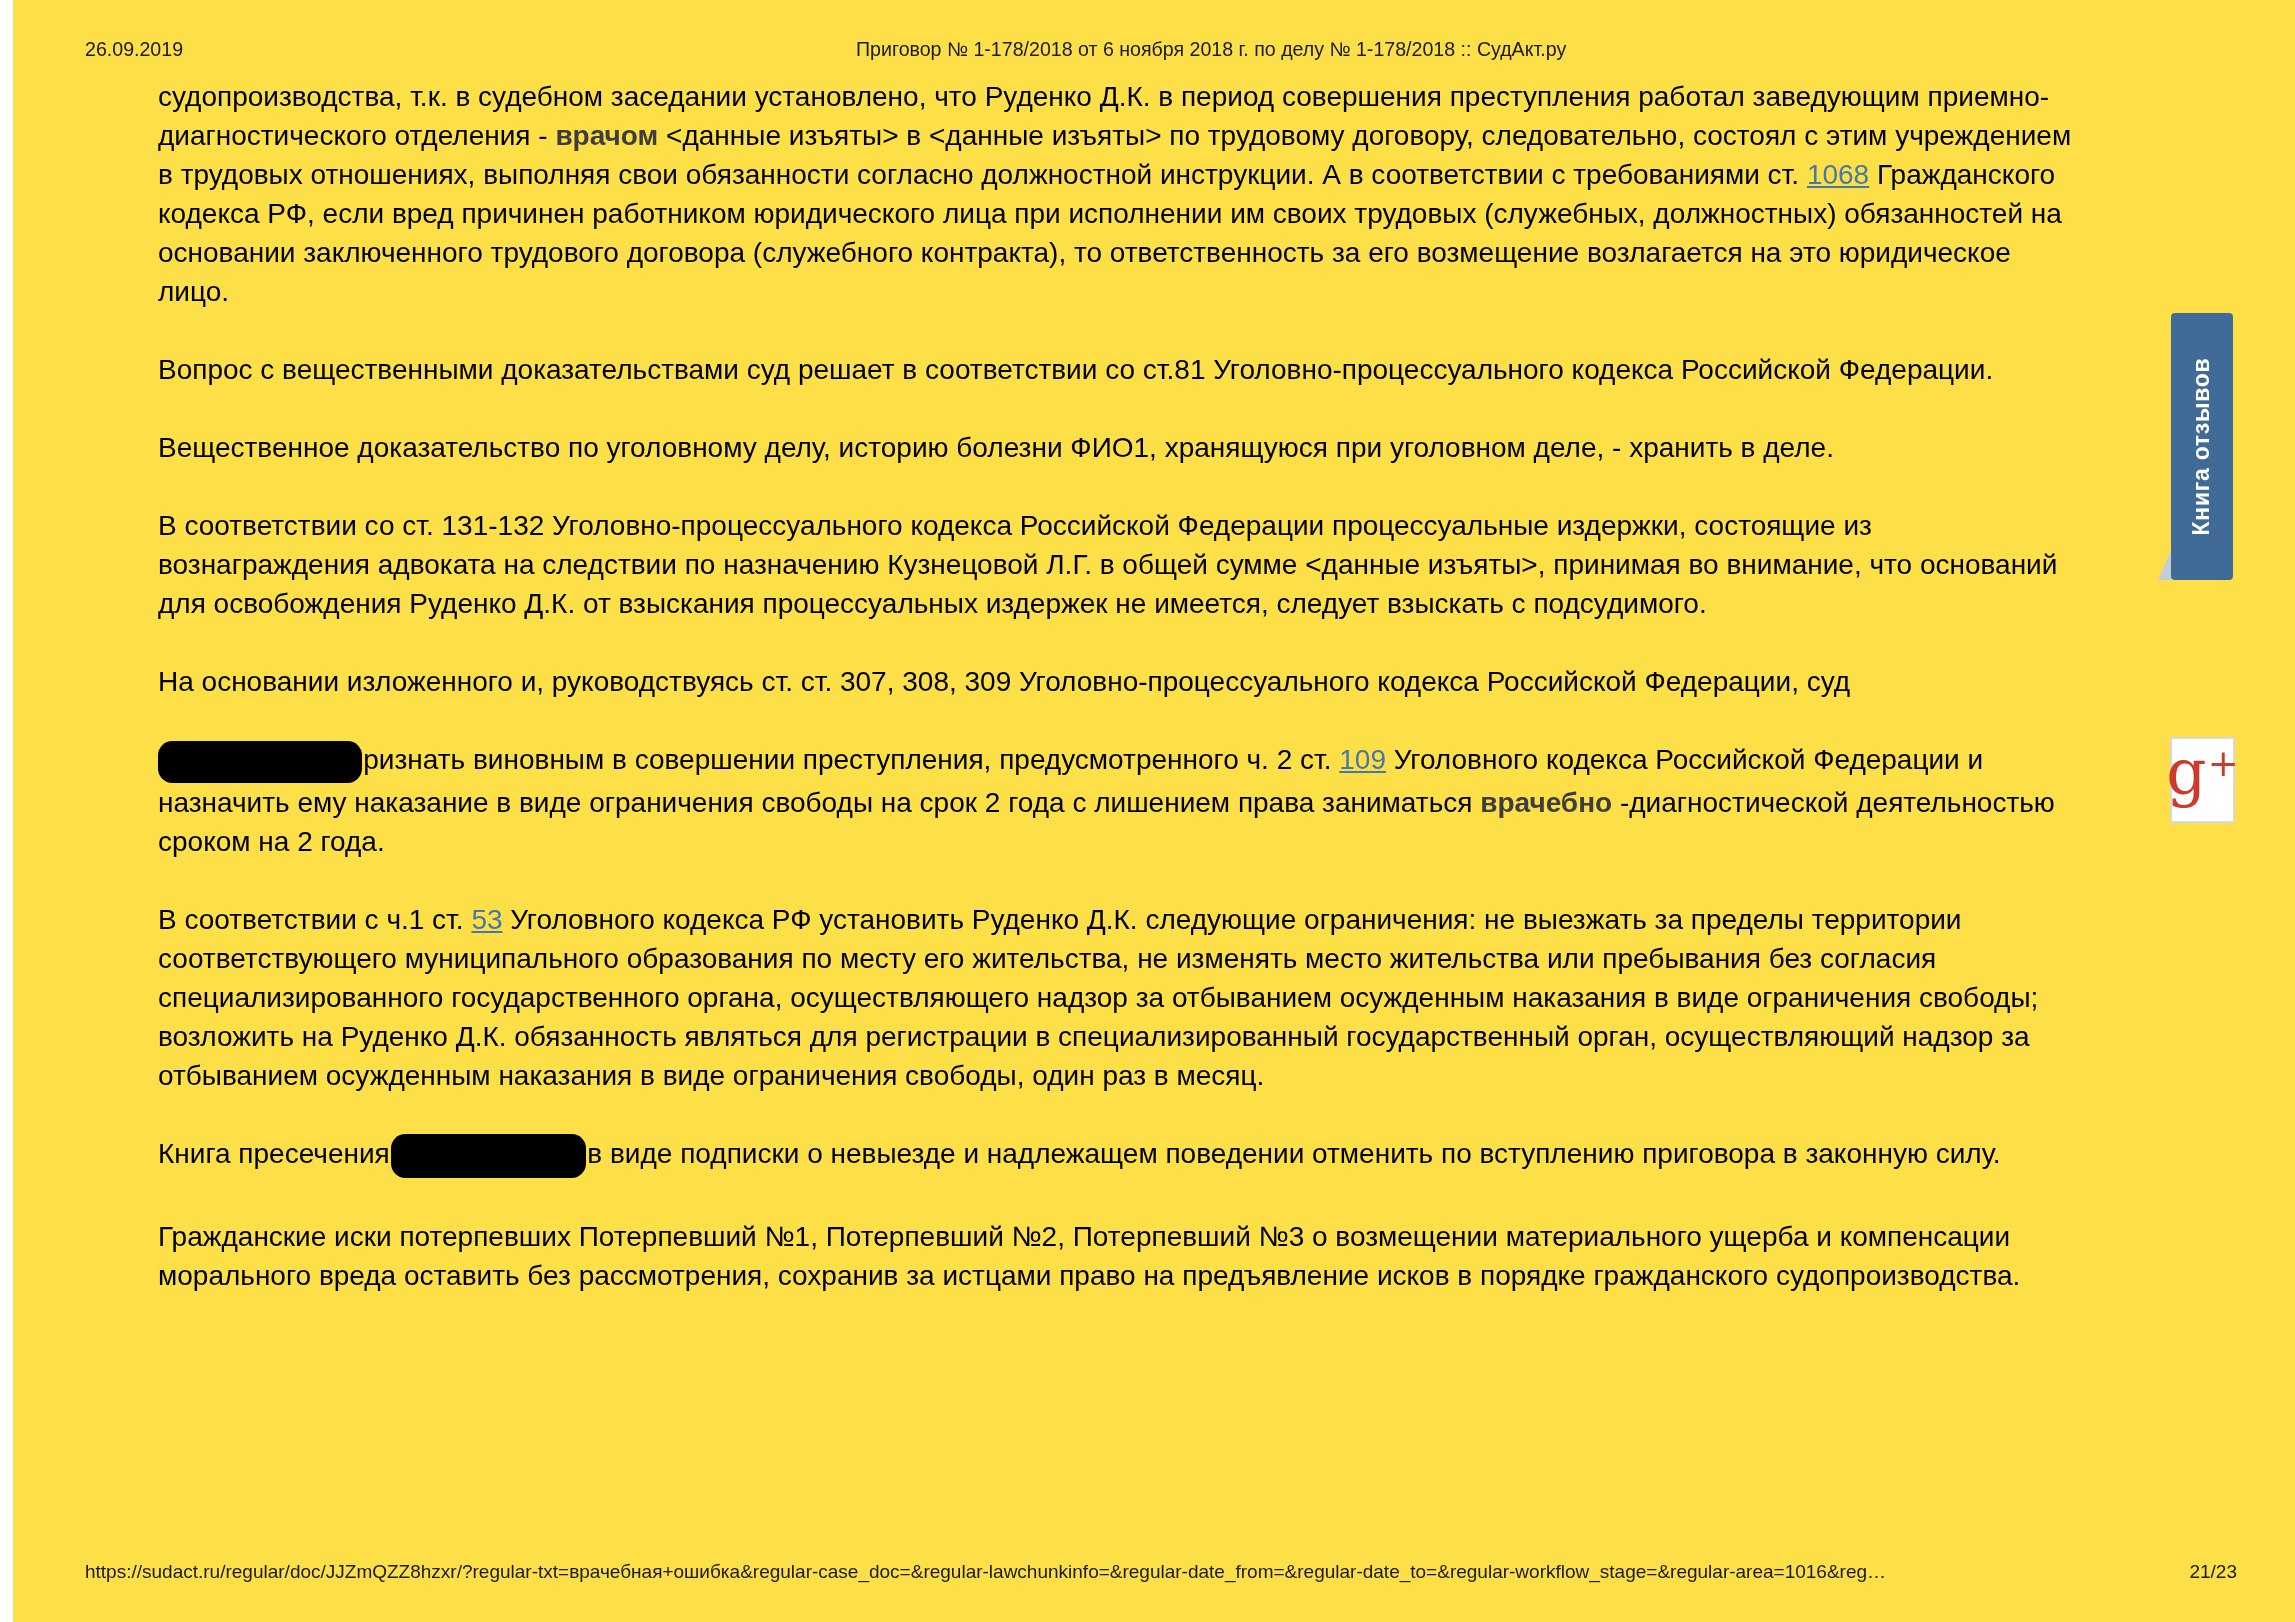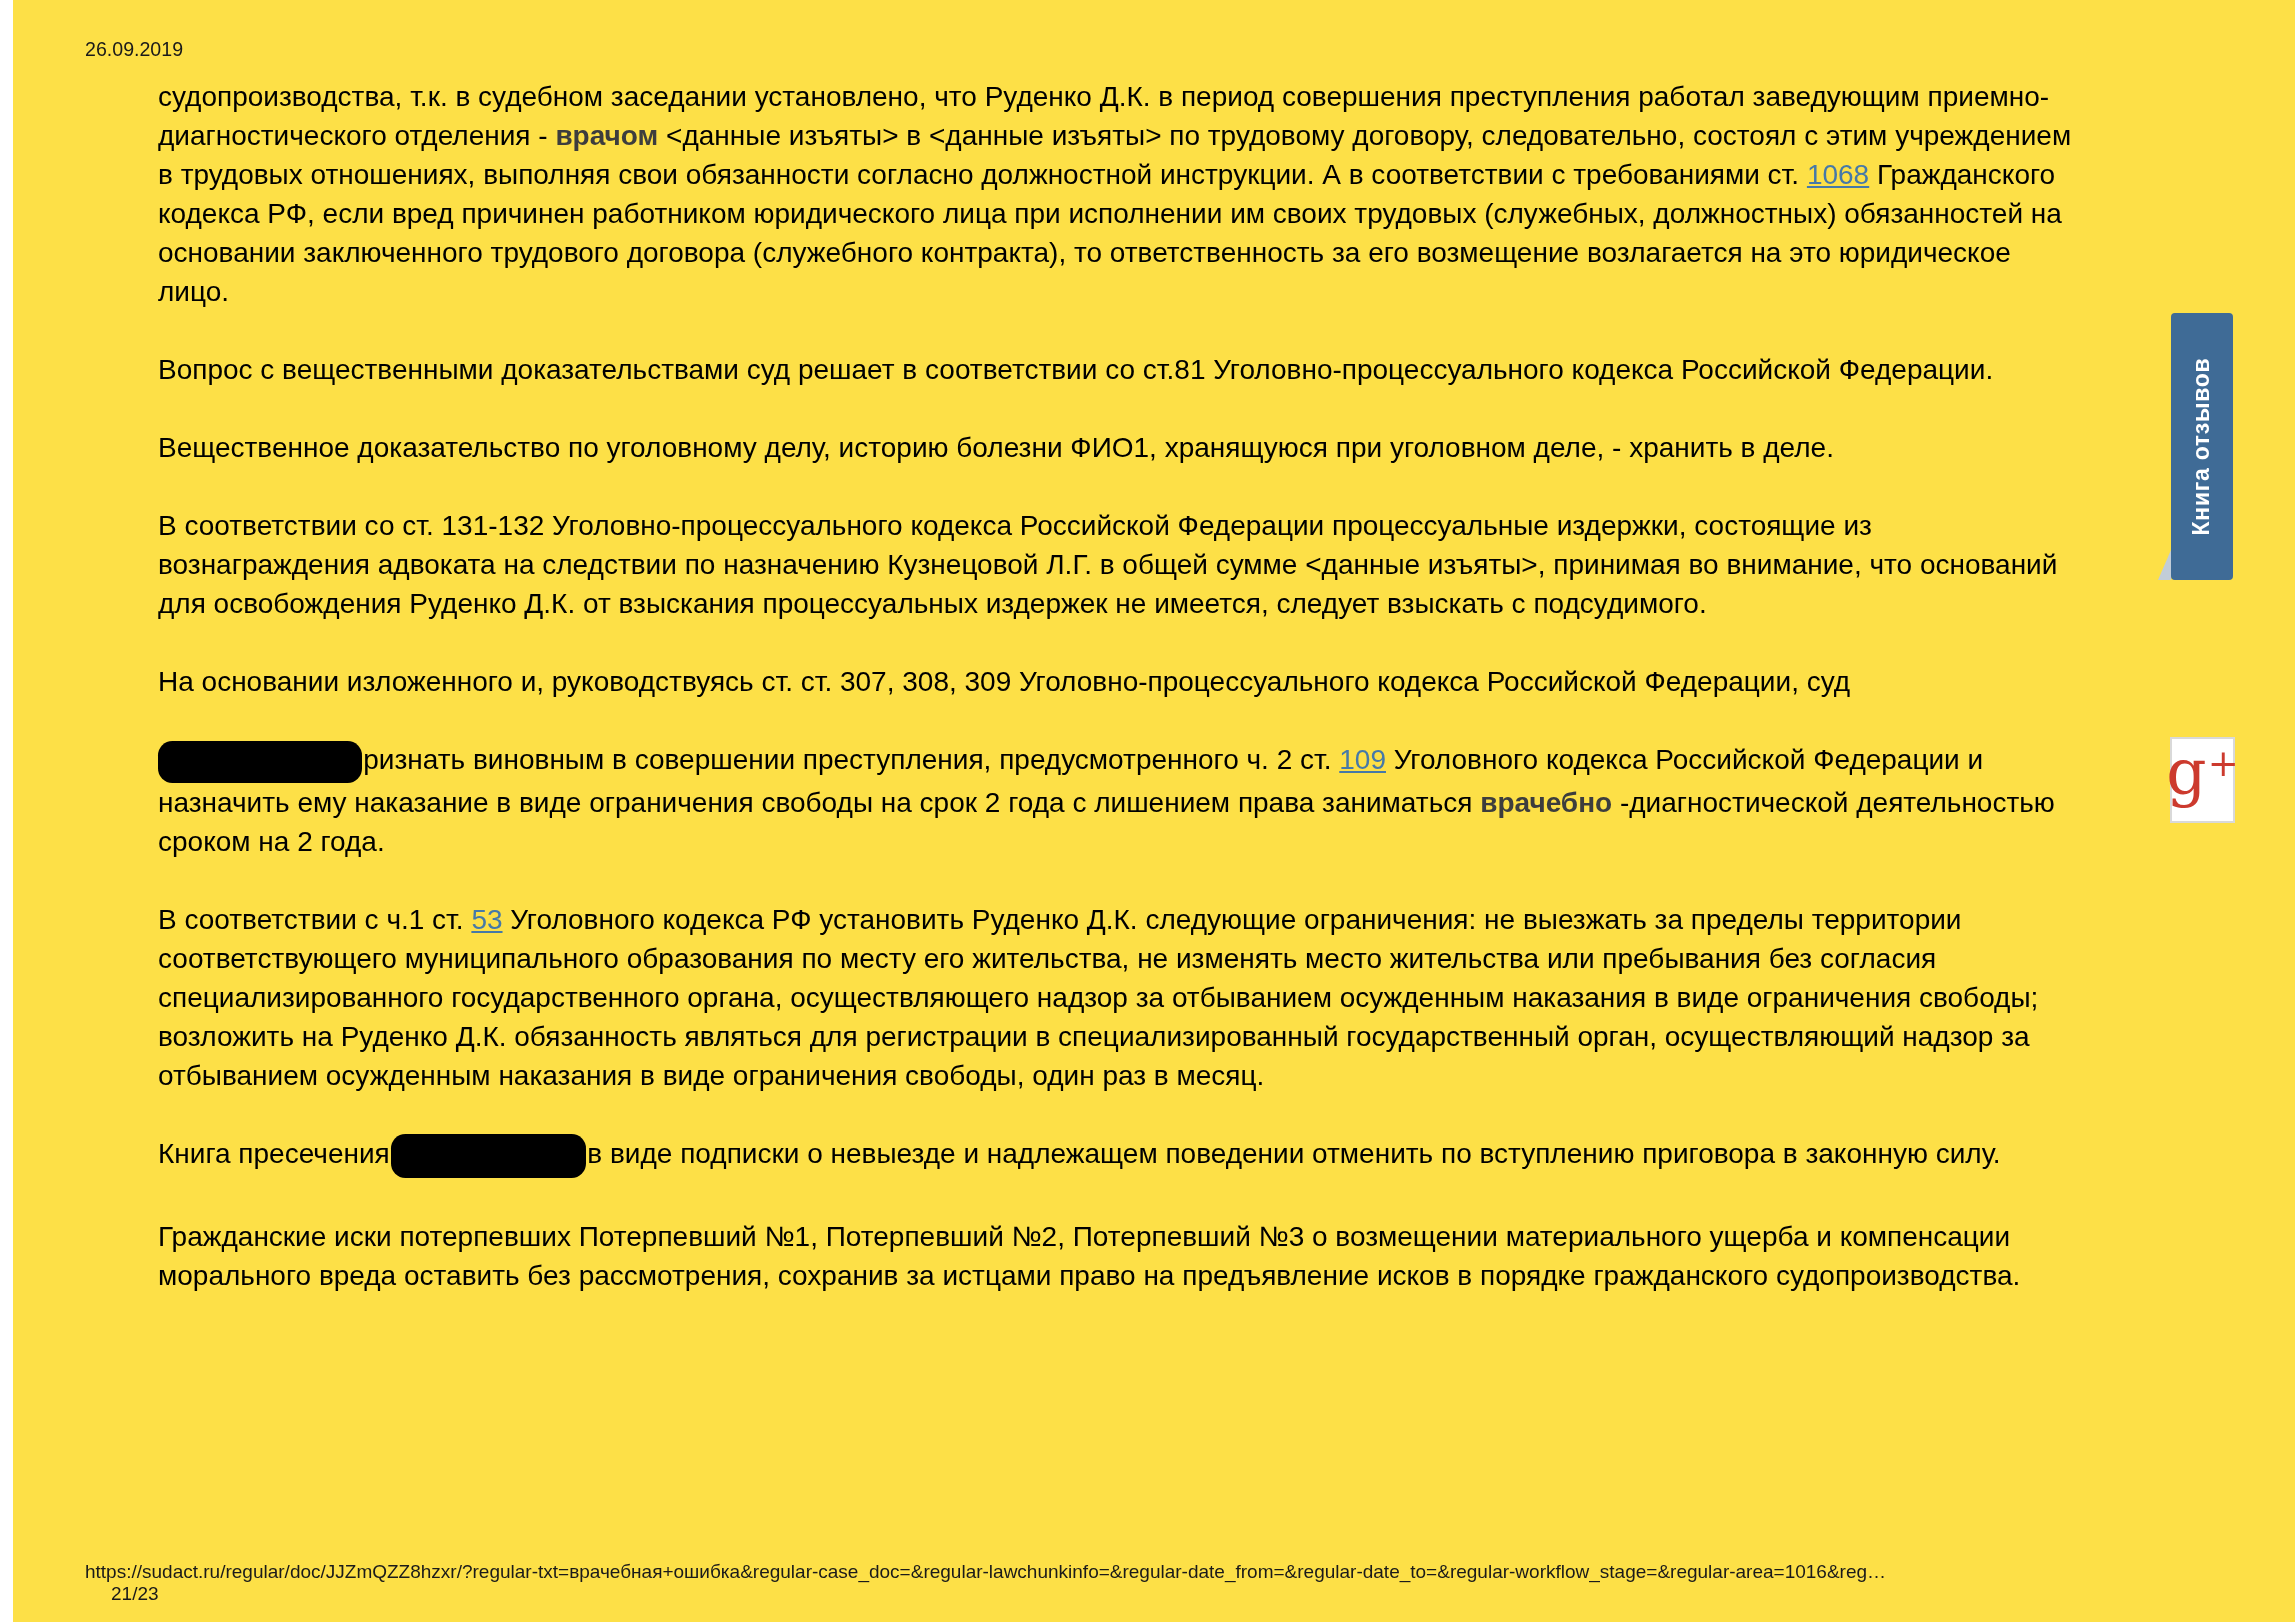--- a/index.html
+++ b/index.html
@@ -2,21 +2,21 @@
 <html style="font-size:10.5px"><head>
 <meta charset="utf-8">
 <style>
   html,body{margin:0;padding:0;background:#fff;}
   .page{position:relative;width:2295px;height:1622px;background:#fde047;overflow:hidden;
         font-family:"Liberation Sans",sans-serif;color:#000;margin-left:13px;}
   
   .hdr-date{position:absolute;left:72px;top:38px;font-size:19.6px;color:#1a1a1a;}
   .hdr-title{position:absolute;left:843px;top:38px;font-size:19.6px;color:#1a1a1a;white-space:nowrap;}
   .footer{position:absolute;left:72px;right:71px;top:1561px;display:flex;justify-content:space-between;
-          font-size:19px;color:#1a1a1a;flex-direction:column;}
+          font-size:19px;color:#1a1a1a;}
   .furl{white-space:nowrap;overflow:hidden;max-width:1996px;}
   .fpage{white-space:nowrap;margin-left:26px;}
   
   .content{position:absolute;left:145px;top:77px;width:1930px;font-size:28px;line-height:39px;}
   .para{margin:0 0 39px 0;padding:0;}
   .lnk{color:#4679a8;text-decoration:underline;cursor:pointer;}
   .hl{font-weight:bold;color:#3d3d3d;}
   .redact{display:inline-block;background:#000;border-radius:14.4px;vertical-align:middle;}
   .redact.r1{width:204px;height:42px;margin-right:1.3px;}
   .redact.r2{width:195px;height:44px;margin:0 1.3px;}
@@ -34,20 +34,21 @@
   .gplus .g{font-family:"DejaVu Serif",serif;color:#cc3a2e;font-size:63px;line-height:68px;}
   .gplus .plus{font-family:"DejaVu Serif",serif;color:#cc3a2e;font-size:37px;line-height:37px;
                vertical-align:18.3px;margin-left:1.3px;}
 </style>
 </head>
 <body>
 
 <div class="page">
 
   <div class="hdr-date">26.09.2019</div>
+  <div class="hdr-title">Приговор № 1-178/2018 от 6 ноября 2018 г. по делу № 1-178/2018 :: СудАкт.ру</div>
 
   <div class="content">
     <p class="para"><span>судопроизводства, т.к. в судебном заседании установлено, что Руденко Д.К. в период совершения преступления работал заведующим приемно-диагностического отделения - </span><span class="hl">врачом</span><span> &lt;данные изъяты&gt; в &lt;данные изъяты&gt; по трудовому договору, следовательно, состоял с этим учреждением в трудовых отношениях, выполняя свои обязанности согласно должностной инструкции. А в соответствии с требованиями ст. </span><a class="lnk">1068</a><span> Гражданского кодекса РФ, если вред причинен работником юридического лица при исполнении им своих трудовых (служебных, должностных) обязанностей на основании заключенного трудового договора (служебного контракта), то ответственность за его возмещение возлагается на это юридическое лицо.</span></p>
 
     <p class="para">Вопрос с вещественными доказательствами суд решает в соответствии со ст.81 Уголовно-процессуального кодекса Российской Федерации.</p>
 
     <p class="para">Вещественное доказательство по уголовному делу, историю болезни ФИО1, хранящуюся при уголовном деле, - хранить в деле.</p>
 
     <p class="para">В соответствии со ст. 131-132 Уголовно-процессуального кодекса Российской Федерации процессуальные издержки, состоящие из вознаграждения адвоката на следствии по назначению Кузнецовой Л.Г. в общей сумме &lt;данные изъяты&gt;, принимая во внимание, что оснований для освобождения Руденко Д.К. от взыскания процессуальных издержек не имеется, следует взыскать с подсудимого.</p>
 

